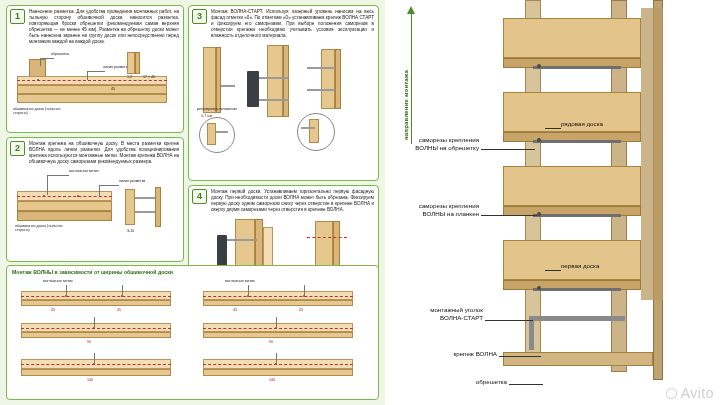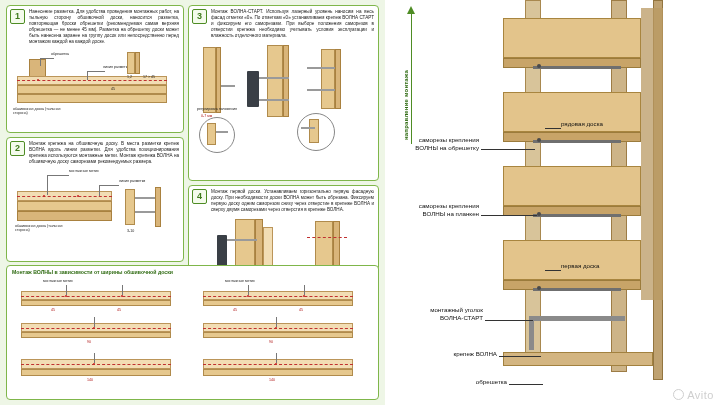--- a/index.html
+++ b/index.html
@@ -60,21 +60,21 @@
 
   .vtext{
     position:absolute;writing-mode:vertical-rl;transform:rotate(180deg);
     font-size:6px;color:#2f6b12;font-weight:bold;letter-spacing:.2px;
   }
   .arrowup{
     position:absolute;width:0;height:0;border-left:4px solid transparent;
     border-right:4px solid transparent;border-bottom:8px solid #4e8c24;
   }
   .wmark{
-    position:absolute;right:6px;bottom:4px;font-size:11px;color:#cfcfcf;letter-spacing:.5px;
+    position:absolute;right:6px;bottom:4px;font-size:14px;color:#cfcfcf;letter-spacing:.5px;
   }
   .wmark .o{display:inline-block;width:9px;height:9px;border:1.4px solid #cfcfcf;border-radius:50%;vertical-align:-1px;}
 </style>
 </head>
 <body>
 
 <div id="page">
 
   <div class="panel">
 

